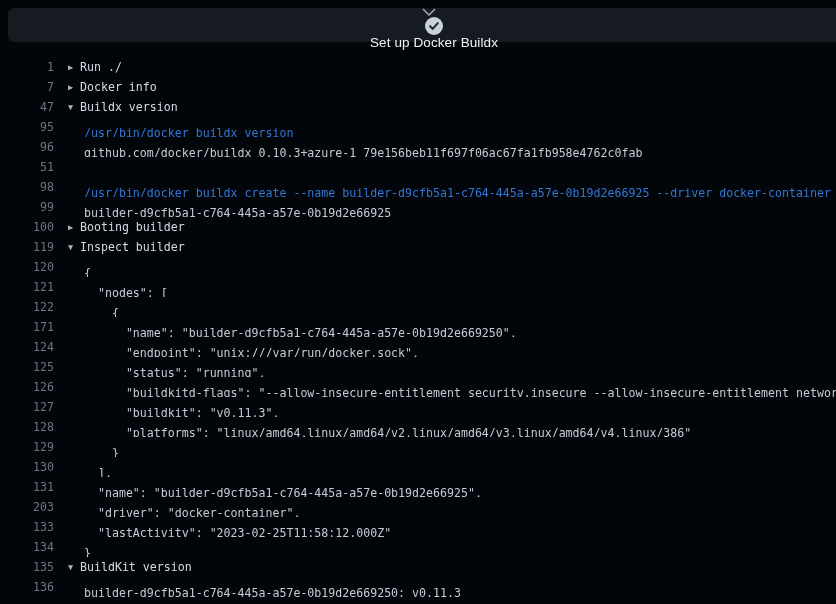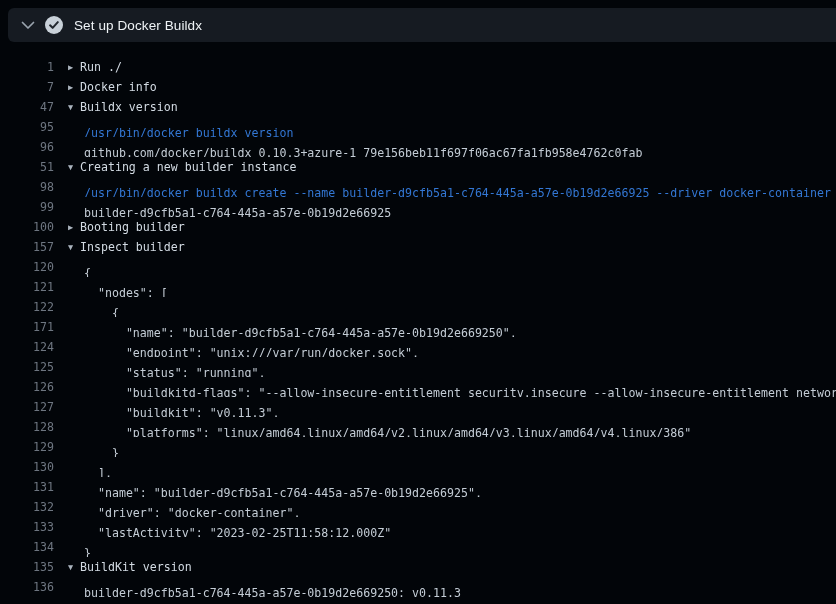--- a/index.html
+++ b/index.html
@@ -23,20 +23,21 @@
     font-family:"Liberation Sans",sans-serif;
   }
   .step-header{
     margin:8px 0 0 8px;
     width:828px;height:34px;
     background:var(--header-bg);
     border-radius:6px 0 0 6px;
     display:flex;align-items:center;
     padding-left:13px;
     cursor:pointer;
+    flex-direction:column;
   }
   .chev{
     color:var(--chevron);
     display:inline-flex;align-items:center;justify-content:center;
     width:14px;height:14px;
   }
   .check{
     margin-left:10px;
     display:inline-flex;align-items:center;justify-content:center;
     width:18px;height:18px;
@@ -96,36 +97,36 @@
   <span class="step-title">Set up Docker Buildx</span>
 </div>
 
 <div class="log">
   <div id="log-lines">
       <div class="row"><span class="num">1</span><span class="line group"><span class="arrow">▶</span><span>Run ./</span></span></div>
       <div class="row"><span class="num">7</span><span class="line group"><span class="arrow">▶</span><span>Docker info</span></span></div>
       <div class="row"><span class="num">47</span><span class="line group"><span class="arrow">▼</span><span>Buildx version</span></span></div>
       <div class="row"><span class="num">95</span><span class="line content command">/usr/bin/docker buildx version</span></div>
       <div class="row"><span class="num">96</span><span class="line content output">github.com/docker/buildx 0.10.3+azure-1 79e156beb11f697f06ac67fa1fb958e4762c0fab</span></div>
-      <div class="row"><span class="num">51</span><span class="line group"><span class="arrow">▼</span><span>Creating a new builder instance</span></span></div>
+      <div class="row"><span class="num">51</span></div>
       <div class="row"><span class="num">98</span><span class="line content command">/usr/bin/docker buildx create --name builder-d9cfb5a1-c764-445a-a57e-0b19d2e66925 --driver docker-container</span></div>
       <div class="row"><span class="num">99</span><span class="line content output">builder-d9cfb5a1-c764-445a-a57e-0b19d2e66925</span></div>
       <div class="row"><span class="num">100</span><span class="line group"><span class="arrow">▶</span><span>Booting builder</span></span></div>
-      <div class="row"><span class="num">157</span><span class="line group"><span class="arrow">▼</span><span>Inspect builder</span></span></div>
+      <div class="row"><span class="num">119</span><span class="line group"><span class="arrow">▼</span><span>Inspect builder</span></span></div>
       <div class="row"><span class="num">120</span><span class="line content output">{</span></div>
       <div class="row"><span class="num">121</span><span class="line content output">  "nodes": [</span></div>
       <div class="row"><span class="num">122</span><span class="line content output">    {</span></div>
       <div class="row"><span class="num">171</span><span class="line content output">      "name": "builder-d9cfb5a1-c764-445a-a57e-0b19d2e669250",</span></div>
       <div class="row"><span class="num">124</span><span class="line content output">      "endpoint": "unix:///var/run/docker.sock",</span></div>
       <div class="row"><span class="num">125</span><span class="line content output">      "status": "running",</span></div>
       <div class="row"><span class="num">126</span><span class="line content output">      "buildkitd-flags": "--allow-insecure-entitlement security.insecure --allow-insecure-entitlement networ</span></div>
       <div class="row"><span class="num">127</span><span class="line content output">      "buildkit": "v0.11.3",</span></div>
       <div class="row"><span class="num">128</span><span class="line content output">      "platforms": "linux/amd64,linux/amd64/v2,linux/amd64/v3,linux/amd64/v4,linux/386"</span></div>
       <div class="row"><span class="num">129</span><span class="line content output">    }</span></div>
       <div class="row"><span class="num">130</span><span class="line content output">  ],</span></div>
       <div class="row"><span class="num">131</span><span class="line content output">  "name": "builder-d9cfb5a1-c764-445a-a57e-0b19d2e66925",</span></div>
-      <div class="row"><span class="num">132</span><span class="line content output">  "driver": "docker-container",</span></div>
+      <div class="row"><span class="num">203</span><span class="line content output">  "driver": "docker-container",</span></div>
       <div class="row"><span class="num">133</span><span class="line content output">  "lastActivity": "2023-02-25T11:58:12.000Z"</span></div>
       <div class="row"><span class="num">134</span><span class="line content output">}</span></div>
       <div class="row"><span class="num">135</span><span class="line group"><span class="arrow">▼</span><span>BuildKit version</span></span></div>
       <div class="row"><span class="num">136</span><span class="line content output">builder-d9cfb5a1-c764-445a-a57e-0b19d2e669250: v0.11.3</span></div>
     </div>
 </div>
 
 </body></html>

